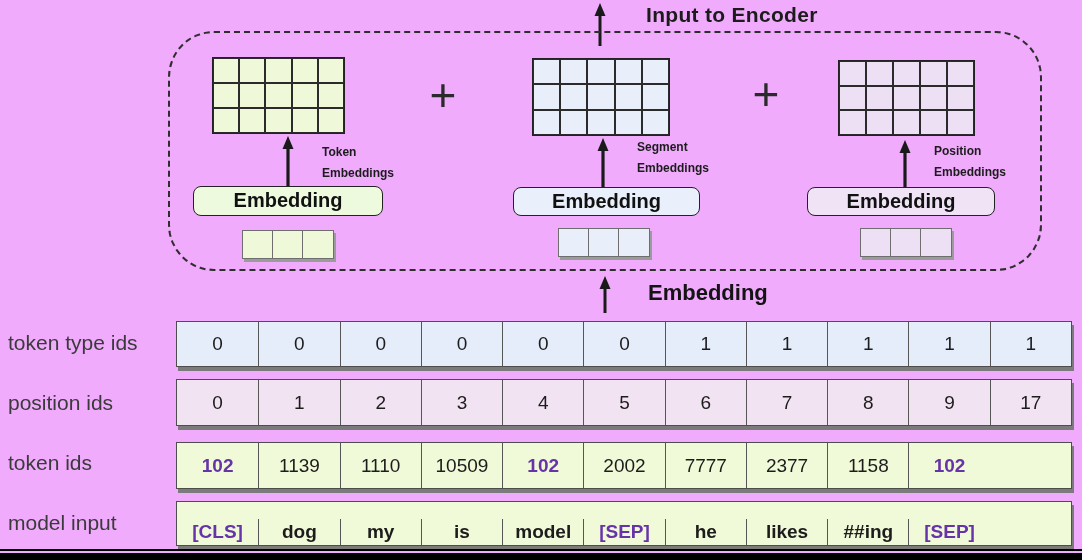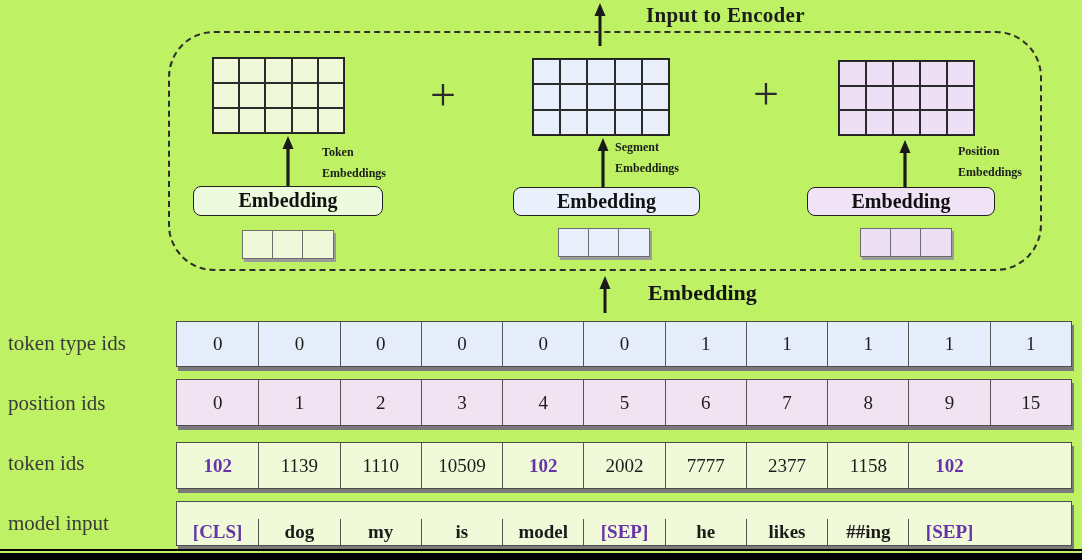--- a/index.html
+++ b/index.html
@@ -1,19 +1,19 @@
 <!DOCTYPE html>
 <html><head>
 <meta charset="utf-8">
 <style>
   html,body { margin:0; padding:0; background:#ffffff; }
   .canvas {
     position:relative; width:1082px; height:560px;
-    background:#bef264; overflow:hidden;
-    font-family:Liberation Serif, serif; color:#1a1a1a;
+    background:#f0abfc; overflow:hidden;
+    font-family:Liberation Sans, sans-serif; color:#1a1a1a;
   }
   .abs { position:absolute; }
 
   
   .title {
     left:646px; top:3px; font-size:21px; font-weight:bold; color:#1c1c1c;
     letter-spacing:0.3px;
   }
   .dashed-box {
     left:168px; top:31px; width:870px; height:236px;
@@ -29,22 +29,22 @@
   .grid-token    { left:212px; top:57px;  width:131px; height:75px; }
   .grid-segment  { left:532px; top:58px;  width:136px; height:76px; }
   .grid-position { left:838px; top:60px;  width:135px; height:74px; }
 
   .plus { font-size:46px; font-weight:400; color:#2a2a2a; width:40px; text-align:center; line-height:46px; }
   .plus-1 { left:423px; top:72px; }
   .plus-2 { left:746px; top:71px; }
 
   .arrow-label { font-size:12px; font-weight:bold; line-height:21px; color:#1c1c1c; }
   .label-token    { left:322px; top:142px; }
-  .label-segment  { left:615px; top:137px; }
-  .label-position { left:934px; top:141px;margin-left:24px; }
+  .label-segment  { left:637px; top:137px; }
+  .label-position { left:934px; top:141px; }
 
   .embed-box {
     border:1.6px solid #222; border-radius:8px; text-align:center;
     font-size:20px; font-weight:bold; color:#111;
   }
   .embed-token    { left:193px; top:186px; width:188px; height:28px; line-height:27px; }
   .embed-segment  { left:513px; top:187px; width:185px; height:27px; line-height:26px; }
   .embed-position { left:807px; top:187px; width:186px; height:27px; line-height:26px; }
 
   .strip {
@@ -225,21 +225,21 @@
       <div class="rcell">0</div>
       <div class="rcell">1</div>
       <div class="rcell">2</div>
       <div class="rcell">3</div>
       <div class="rcell">4</div>
       <div class="rcell">5</div>
       <div class="rcell">6</div>
       <div class="rcell">7</div>
       <div class="rcell">8</div>
       <div class="rcell">9</div>
-      <div class="rcell">15</div>
+      <div class="rcell">17</div>
     </div>
 
   <div class="abs row-label rl-2">token ids</div>
   <div class="abs id-row ir-2" style="background-color: rgb(240, 249, 216);">
       <div class="rcell hl" style="color: rgb(102, 51, 168);">102</div>
       <div class="rcell">1139</div>
       <div class="rcell">1110</div>
       <div class="rcell">10509</div>
       <div class="rcell hl" style="color: rgb(102, 51, 168);">102</div>
       <div class="rcell">2002</div>

